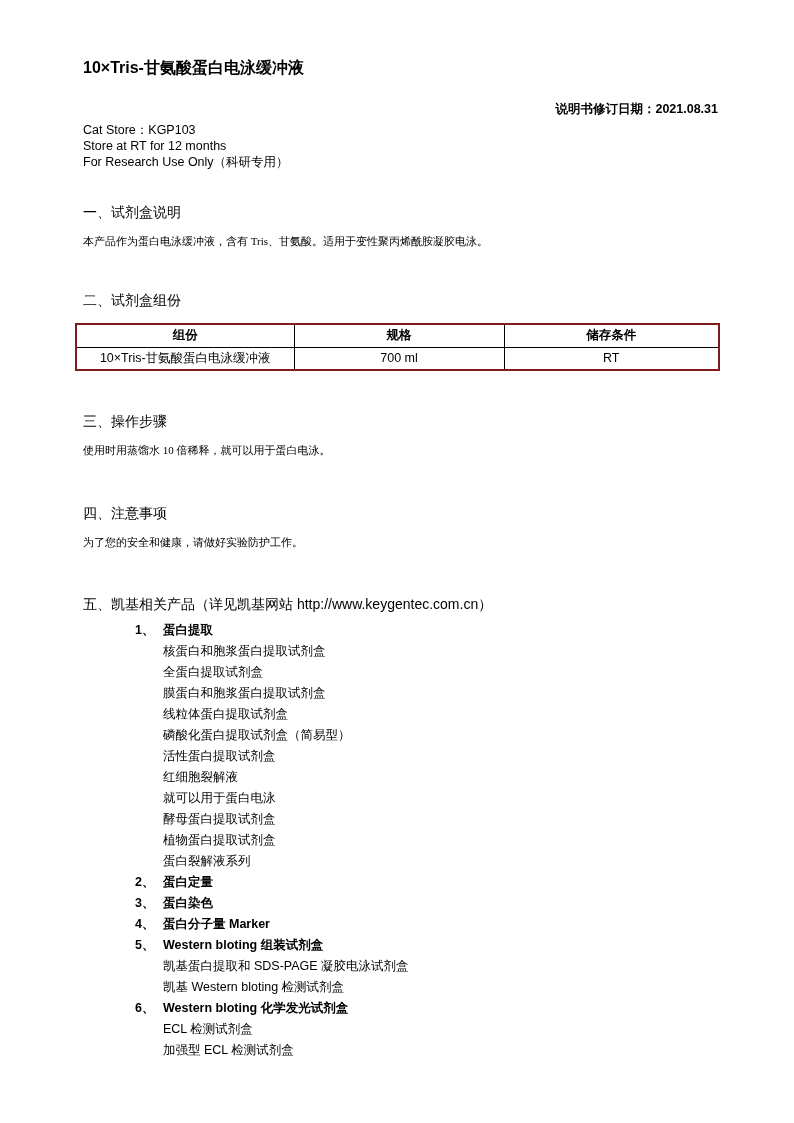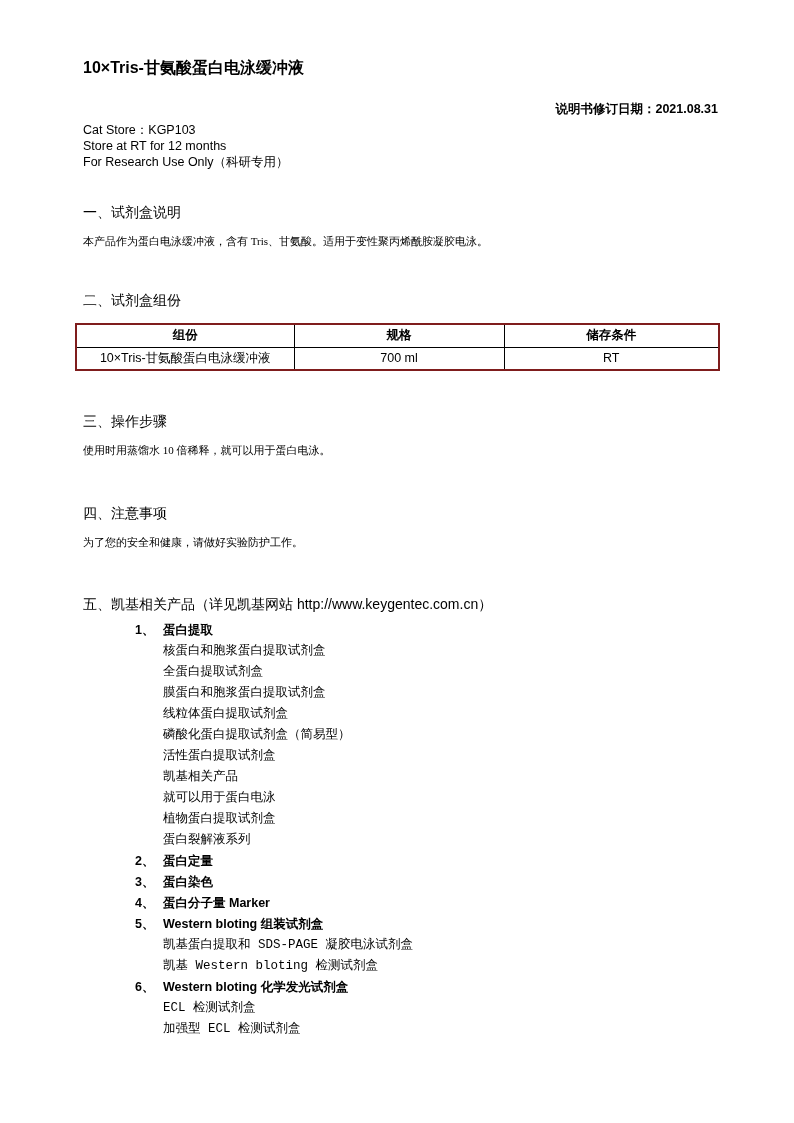--- a/index.html
+++ b/index.html
@@ -89,21 +89,21 @@
     font-weight: bold;
     font-size: 12.5px;
     line-height: 21px;
   }
   .product-head .num {
     display: inline-block;
     width: 28px;
   }
   .product-item {
     padding-left: 80px;
-    font-family: Liberation Mono, monospace;
+    font-family: Liberation Sans, sans-serif;
     font-size: 12.5px;
     line-height: 21px;
   }
 </style>
 </head>
 <body>
 
 <div class="page">
 
   <h1 class="doc-title">10×Tris-甘氨酸蛋白电泳缓冲液</h1>
@@ -155,22 +155,23 @@
 
     <div class="product-head">
       <span class="num">1、</span><span>蛋白提取</span>
     </div>
     <div class="product-item">核蛋白和胞浆蛋白提取试剂盒</div>
     <div class="product-item">全蛋白提取试剂盒</div>
     <div class="product-item">膜蛋白和胞浆蛋白提取试剂盒</div>
     <div class="product-item">线粒体蛋白提取试剂盒</div>
     <div class="product-item">磷酸化蛋白提取试剂盒（简易型）</div>
     <div class="product-item">活性蛋白提取试剂盒</div>
-    <div class="product-item">凯基相关产品</div>
+    <div class="product-item">红细胞裂解液</div>
     <div class="product-item">就可以用于蛋白电泳</div>
+    <div class="product-item">酵母蛋白提取试剂盒</div>
     <div class="product-item">植物蛋白提取试剂盒</div>
     <div class="product-item">蛋白裂解液系列</div>
 
     <div class="product-head">
       <span class="num">2、</span><span>蛋白定量</span>
     </div>
 
     <div class="product-head">
       <span class="num">3、</span><span>蛋白染色</span>
     </div>

